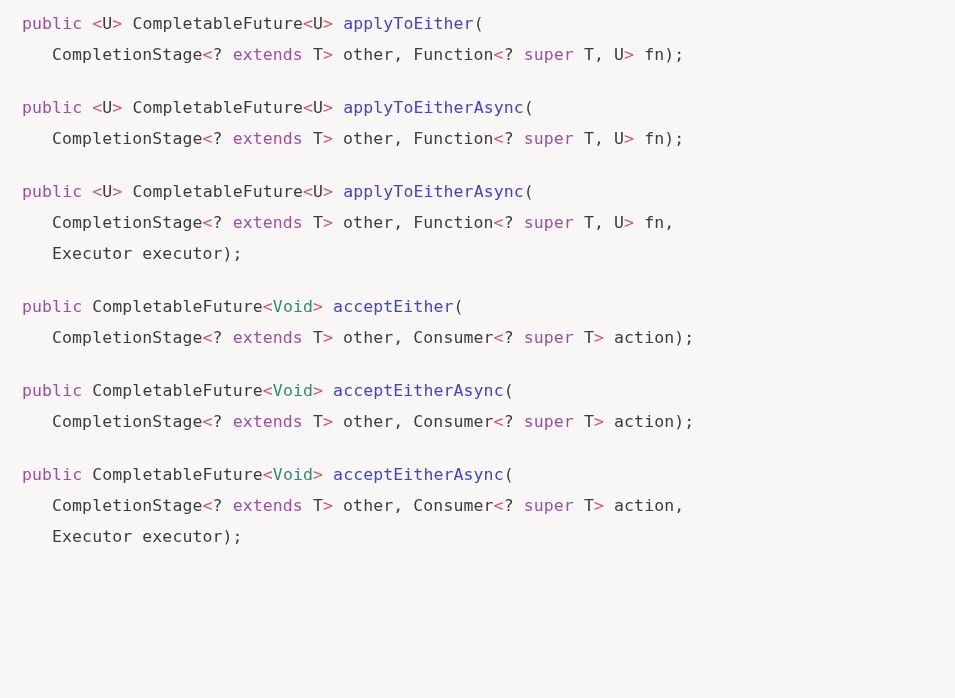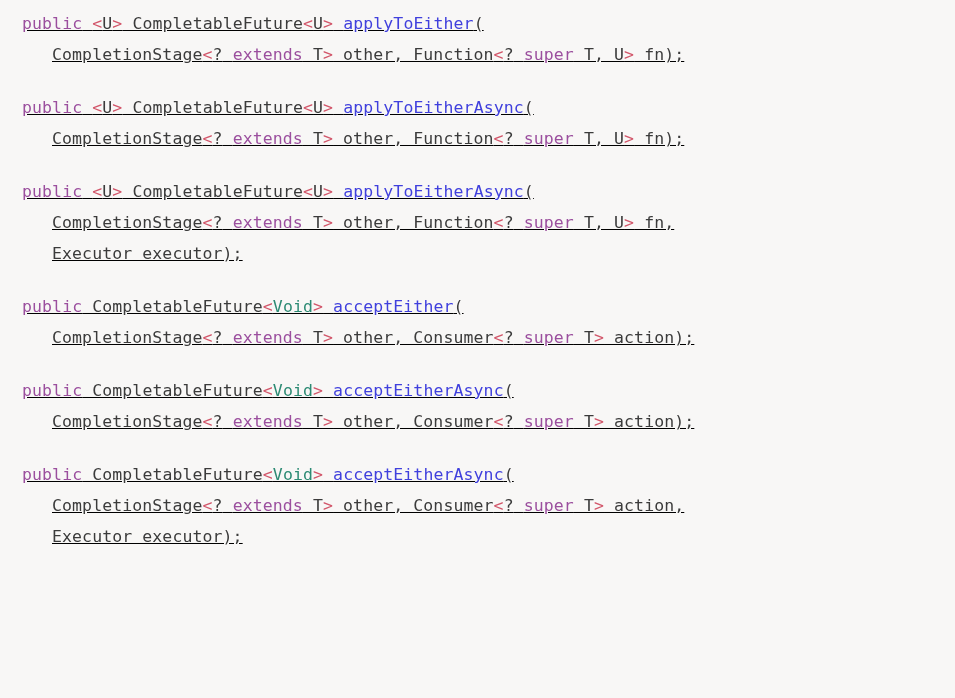--- a/index.html
+++ b/index.html
@@ -14,21 +14,20 @@
     font-family: "DejaVu Sans Mono", "Liberation Mono", monospace;
     overflow: hidden;
   }
   #code-listing {
     position: relative;
     width: 955px;
     height: 682px;
     background: #f8f7f6;
     padding: 0;
     box-sizing: border-box;
-    text-decoration: underline;
   }
   .sig-block {
     margin: 0 0 22px 0;
     padding: 0;
   }
   .sig-block:first-child {
     padding-top: 8px;
   }
   .code-line {
     font-size: 16.5px;

